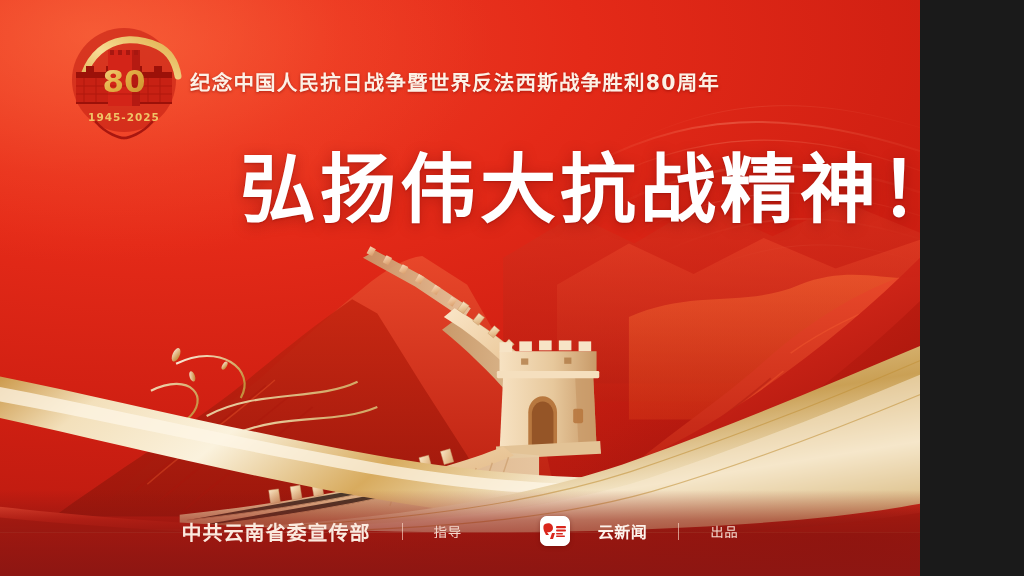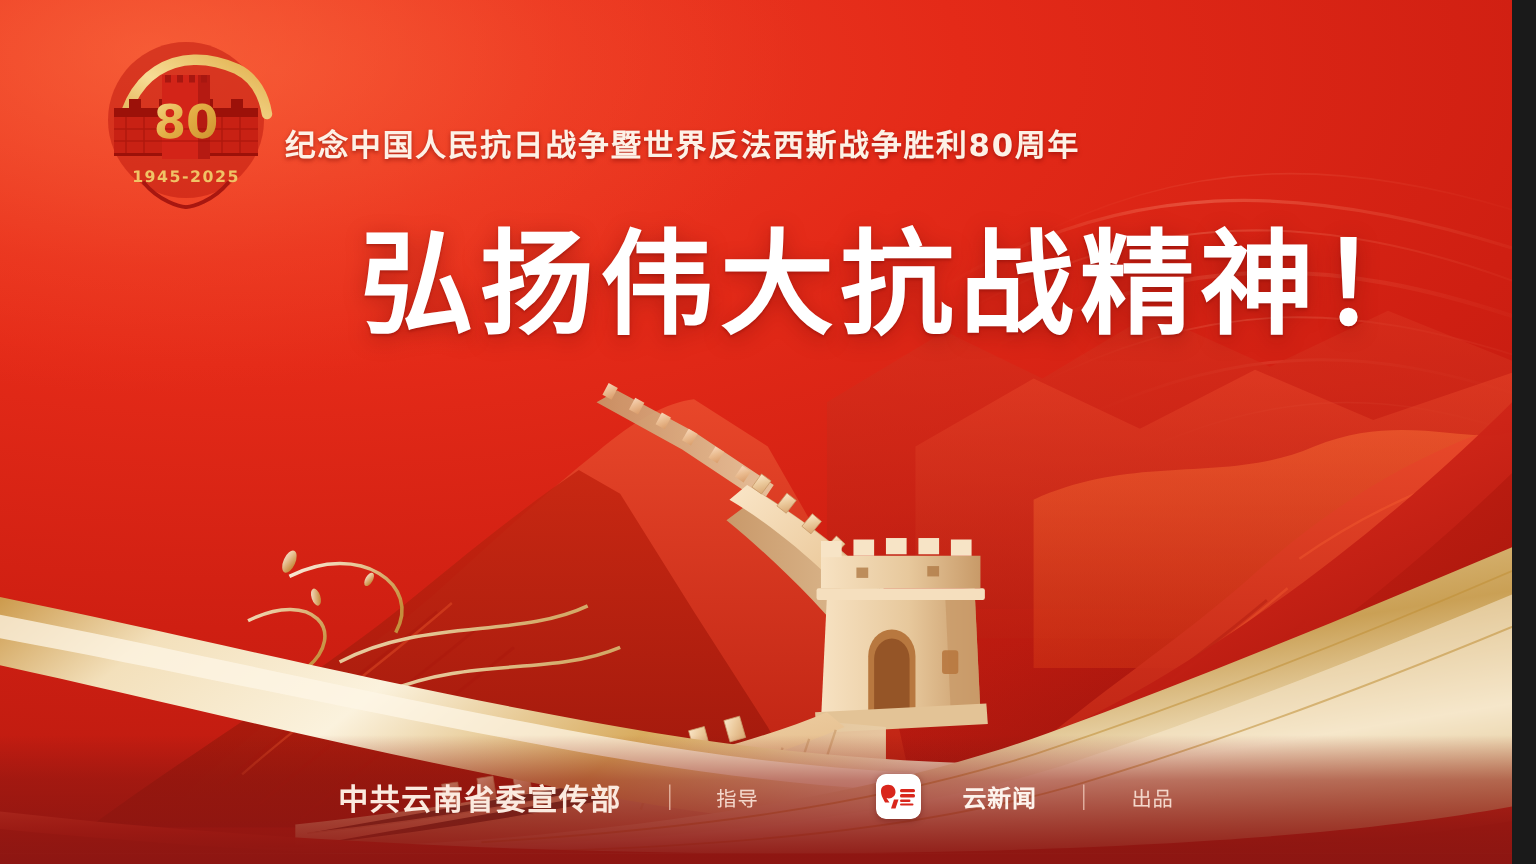--- a/index.html
+++ b/index.html
@@ -3,21 +3,21 @@
 <meta charset="utf-8">
 <title>弘扬伟大抗战精神</title>
 <style>
   html, body {
     margin: 0;
     padding: 0;
     background: #1a1a1a;
   }
   #poster {
     position: relative;
-    width: 1008px;
+    width: 920px;
     height: 576px;
     overflow: hidden;
     font-family: "Liberation Sans", "DejaVu Sans", sans-serif;
     background: #15803d;
     user-select: none;
   }
 
   
   .layer { position: absolute; inset: 0; }
 
@@ -41,21 +41,21 @@
   
   .emblem {
     position: absolute;
     left: 62px; top: 22px;
     width: 124px; height: 120px;
   }
 
   
   .subtitle {
     position: absolute;
-    left: 190px; top: 80px;
+    left: 190px; top: 66px;
     font-size: 20.5px;
     letter-spacing: 1.2px;
     font-weight: 700;
     color: #fdf1e6;
     text-shadow: 0 1px 3px rgba(120,10,6,.55);
     white-space: nowrap;
     font-family: "DejaVu Sans", "Liberation Sans", sans-serif;
   }
   .headline {
     position: absolute;

